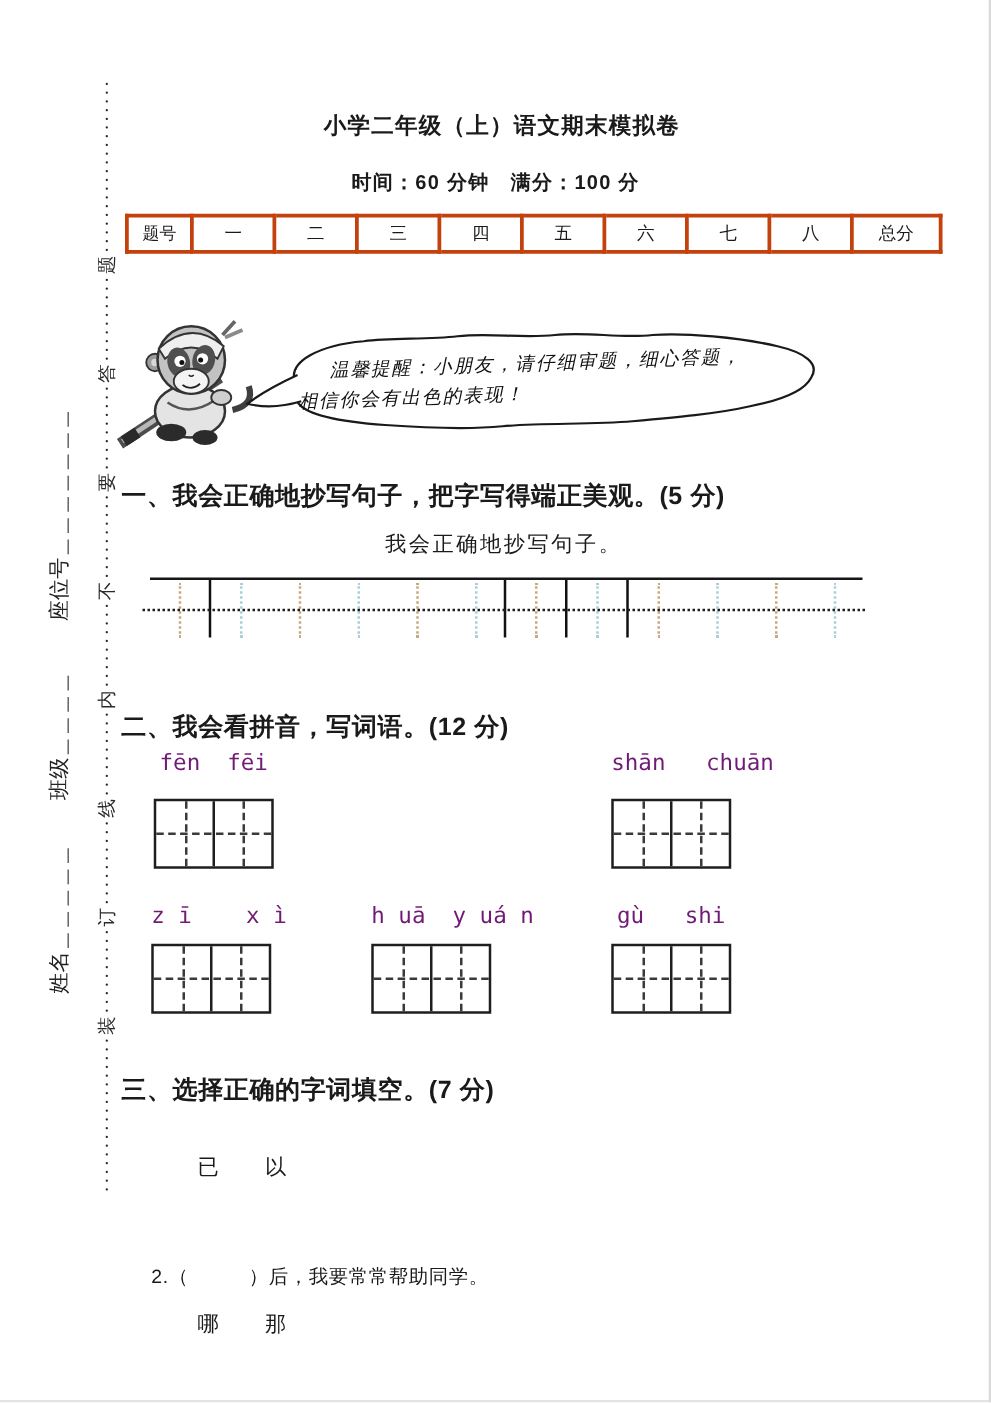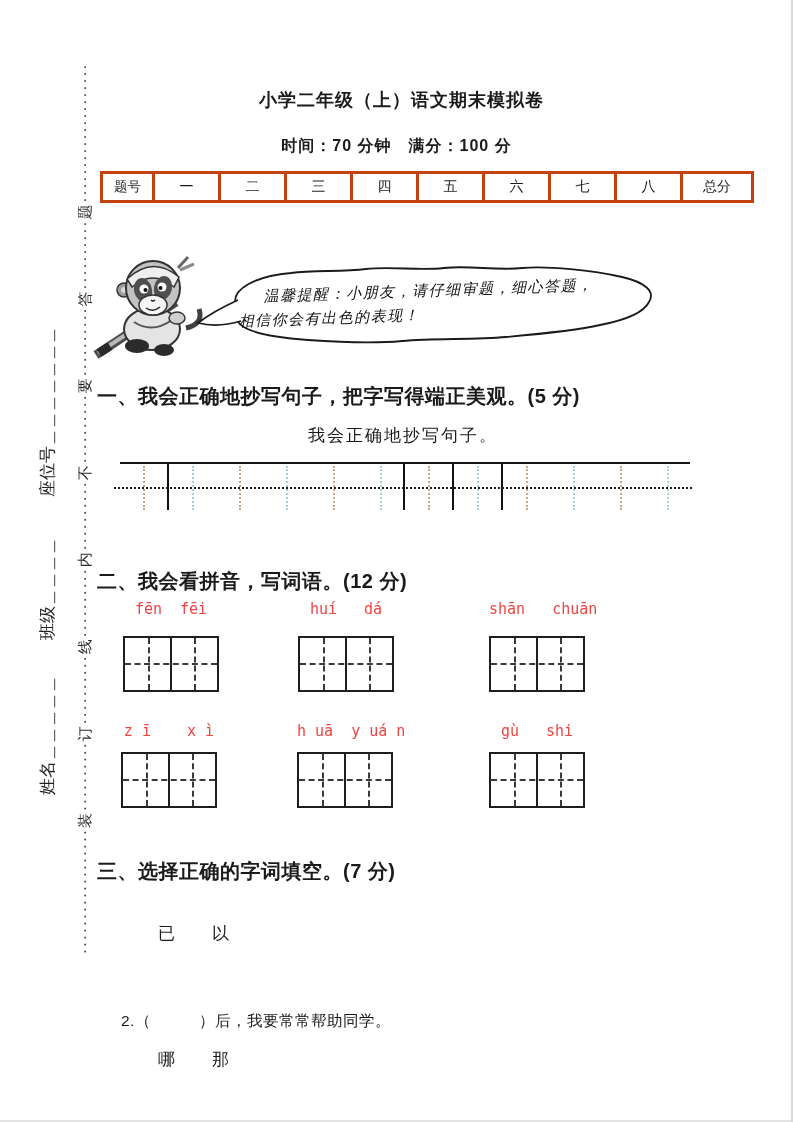--- a/index.html
+++ b/index.html
@@ -69,22 +69,22 @@
   .cg-cell::after { content:""; position:absolute; left:50%; top:2px; bottom:0;
                     border-left:2px dotted var(--c); }
   .cg-cell.tan  { --c:#c7a97c; }
   .cg-cell.blue { --c:#a9cfdb; }
   .cg-cell.sr { border-right:2px solid #111; }
   .cg-mid { position:absolute; left:-6px; right:-2px; top:23px;
             border-top:2px dotted #1d1d1d; }
 
   
   .py-group { position:absolute; width:96px; text-align:center; }
-  .pinyin { font-family:"DejaVu Sans Mono", monospace; font-size:15px;
-            white-space:pre; color:#ef4444; display:block; }
+  .pinyin { font-family:"DejaVu Sans Mono", monospace; font-size:18px;
+            white-space:pre; color:#701a75; display:block; }
   .row1 .pinyin { margin-bottom:18px; }
   .row2 .pinyin { margin-bottom:12px; }
   .tzg { position:relative; width:96px; height:56px; border:2px solid #1e1e1e; background:#fff; }
   .tzg i { position:absolute; display:block; }
   .tzg .vmid  { left:50%; top:0; bottom:0; margin-left:-1px; border-left:2px solid #1e1e1e; }
   .tzg .hdash { left:0; right:0; top:50%; margin-top:-1px; border-top:2px dashed #3a3a3a; }
   .tzg .vd1   { left:25%; top:0; bottom:0; border-left:2px dashed #3a3a3a; }
   .tzg .vd2   { left:75%; top:0; bottom:0; border-left:2px dashed #3a3a3a; }
 
   
@@ -95,21 +95,21 @@
 <body>
 
 <div class="page">
 
   <div class="binding-line">··················装··········订··········线··········内··········不··········要··········答··········题····················</div>
   <div class="v-label seat">座位号＿＿＿＿＿＿＿</div>
   <div class="v-label cls">班级＿＿＿＿</div>
   <div class="v-label nm">姓名＿＿＿＿＿</div>
 
   <div class="title">小学二年级（上）语文期末模拟卷</div>
-  <div class="meta">时间：70 分钟　满分：100 分</div>
+  <div class="meta">时间：60 分钟　满分：100 分</div>
 
   <table class="score">
     <colgroup>
       <col style="width:52px">
         <col style="width:66px">
         <col style="width:66px">
         <col style="width:66px">
       <col style="width:66px">
         <col style="width:66px">
         <col style="width:66px">
@@ -198,29 +198,20 @@
 
   <div class="py-group row1" style="left:123px; top:600px">
     <span class="pinyin">fēn  fēi</span>
     <div class="tzg">
         <i class="vmid"></i>
         <i class="hdash"></i>
         <i class="vd1"></i>
         <i class="vd2"></i>
       </div>
   </div>
-  <div class="py-group row1" style="left:298px; top:600px">
-    <span class="pinyin">huí   dá</span>
-    <div class="tzg">
-        <i class="vmid"></i>
-        <i class="hdash"></i>
-        <i class="vd1"></i>
-        <i class="vd2"></i>
-      </div>
-  </div>
   <div class="py-group row1" style="left:489px; top:600px">
     <span class="pinyin">shān   chuān</span>
     <div class="tzg">
         <i class="vmid"></i>
         <i class="hdash"></i>
         <i class="vd1"></i>
         <i class="vd2"></i>
       </div>
   </div>
 

